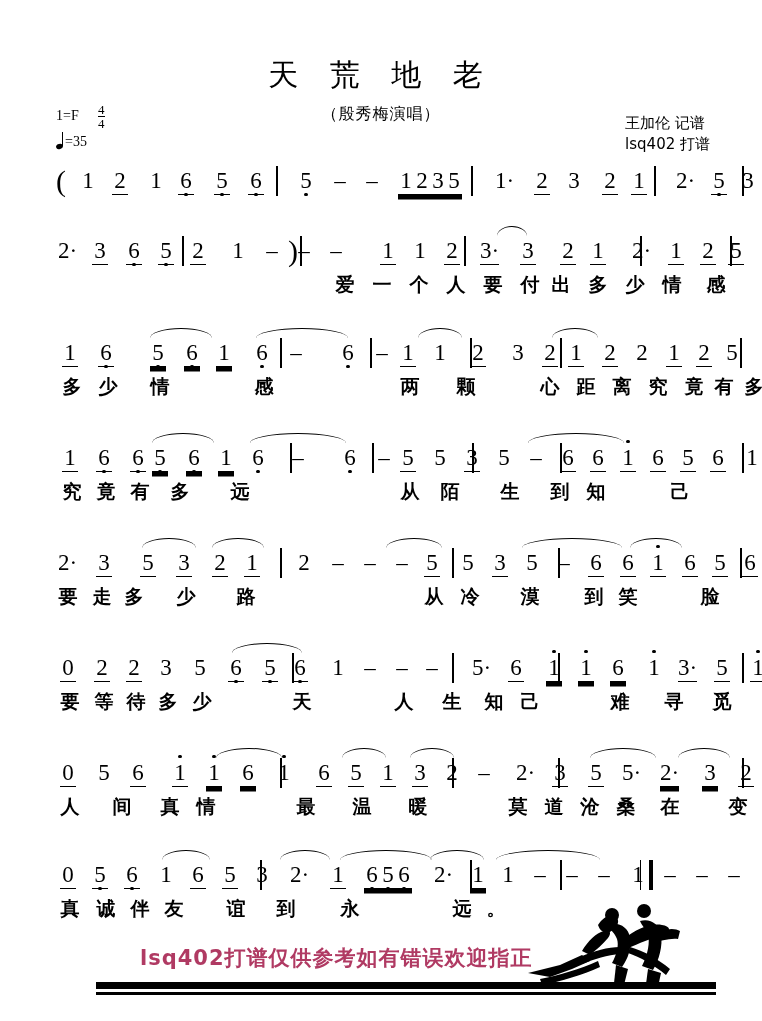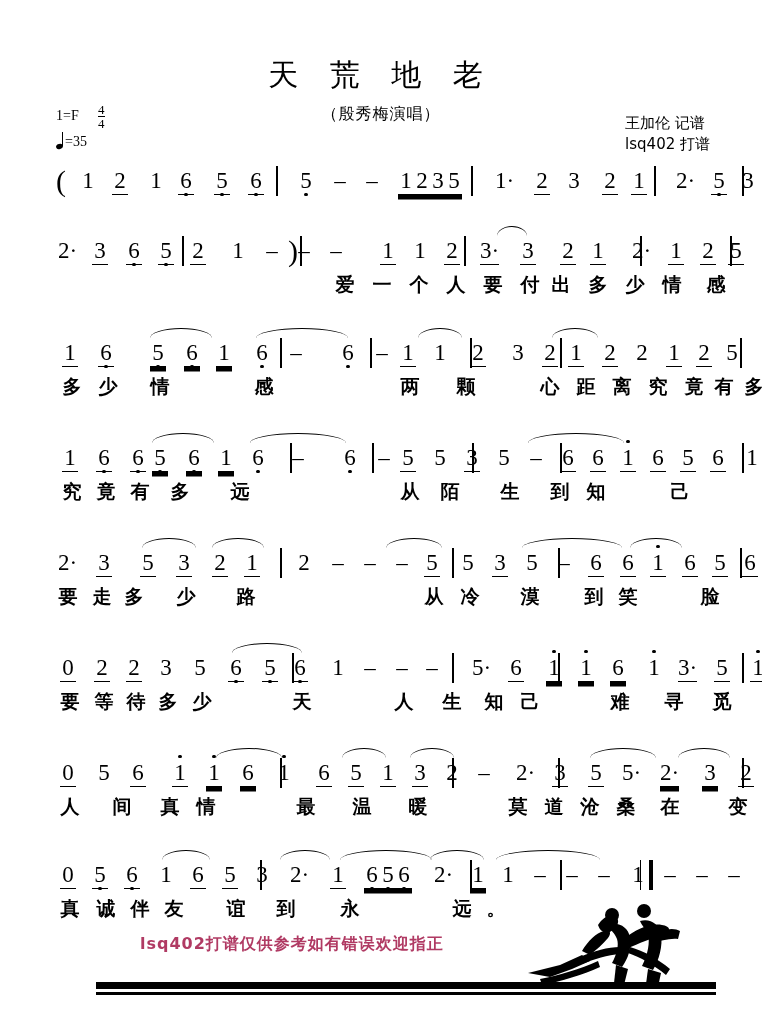--- a/index.html
+++ b/index.html
@@ -71,22 +71,22 @@
   .dothigh{position:absolute;left:50%;margin-left:-1.6px;top:-5px;width:3.2px;height:3.2px;border-radius:50%;background:#000;}
   .bar{position:absolute;top:-2px;width:1.6px;height:30px;background:#000;}
   .endbar{position:absolute;top:-2px;width:8px;height:30px;
           border-left:1.8px solid #000;border-right:4px solid #000;}
   .tie{position:absolute;border-top:1.6px solid #000;border-radius:50%/100% 100% 0 0;height:9px;}
   .paren{position:absolute;top:-4px;font-size:30px;}
 
   
   .banner{position:absolute;left:0;top:930px;width:762px;height:91px;}
   .banner .btext{
-    position:absolute;left:140px;top:4px;
-    font-size:16px;font-weight:bold;letter-spacing:1px;
+    position:absolute;left:140px;top:14px;
+    font-size:21px;font-weight:bold;letter-spacing:1px;
     color:#b03a63;font-family:"DejaVu Sans",sans-serif;
     white-space:nowrap;
   }
   .banner .rule1{position:absolute;left:96px;top:52px;width:620px;height:7px;background:#000;}
   .banner .rule2{position:absolute;left:96px;top:62px;width:620px;height:3px;background:#000;}
   .banner .art{position:absolute;left:520px;top:-35px;width:160px;height:90px;}
 </style>
 </head>
 <body>
 

